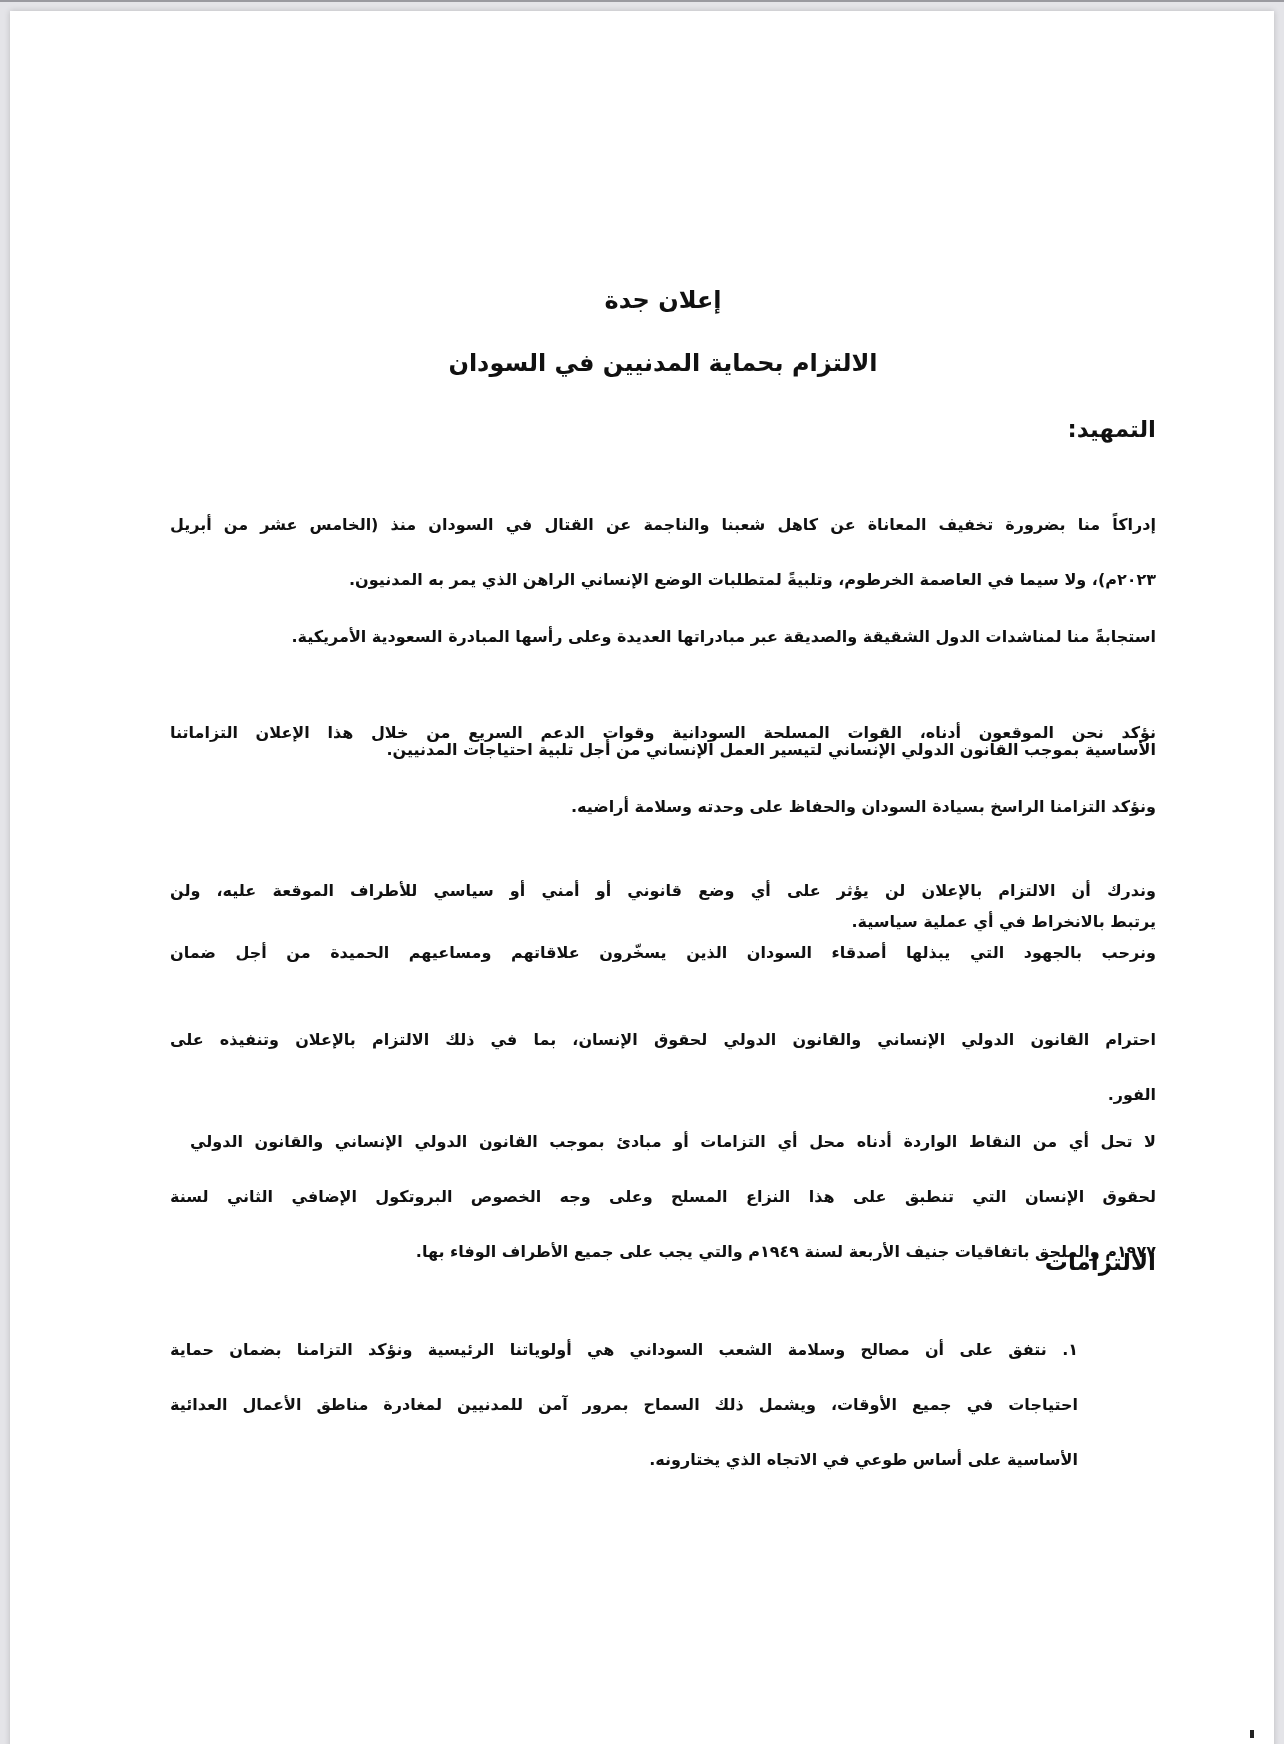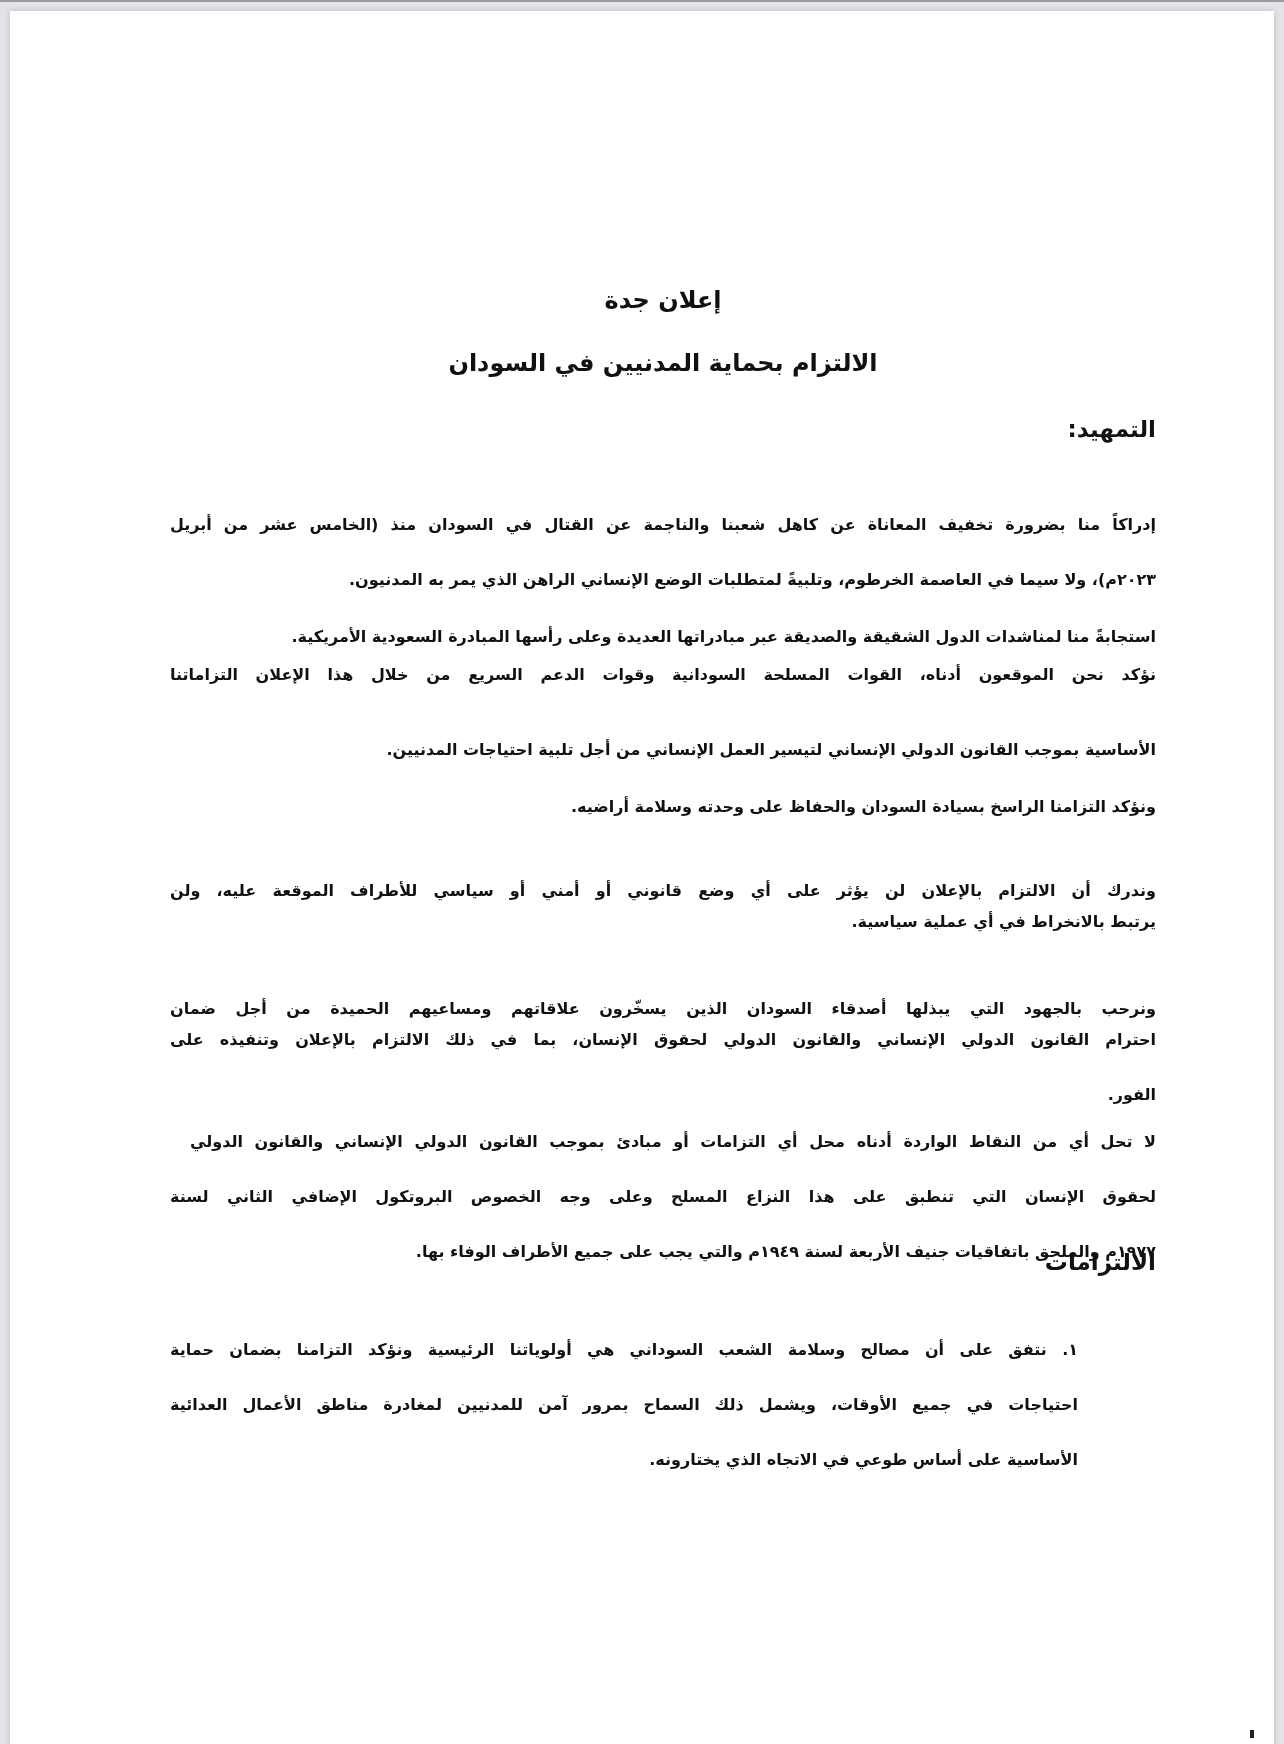--- a/index.html
+++ b/index.html
@@ -52,29 +52,29 @@
     <div class="title" style="top:275px;">إعلان جدة</div>
     <div class="title" style="top:338px;">الالتزام بحماية المدنيين في السودان</div>
 
     <div class="heading" style="top:405px;">التمهيد:</div>
 
     <div class="line" style="top:468px;">إدراكاً منا بضرورة تخفيف المعاناة عن كاهل شعبنا والناجمة عن القتال في السودان منذ (الخامس عشر من أبريل</div>
     <div class="line last" style="top:523px;">٢٠٢٣م)، ولا سيما في العاصمة الخرطوم، وتلبيةً لمتطلبات الوضع الإنساني الراهن الذي يمر به المدنيون.</div>
 
     <div class="line last" style="top:580px;">استجابةً منا لمناشدات الدول الشقيقة والصديقة عبر مبادراتها العديدة وعلى رأسها المبادرة السعودية الأمريكية.</div>
 
-    <div class="line" style="top:618px;">نؤكد نحن الموقعون أدناه، القوات المسلحة السودانية وقوات الدعم السريع من خلال هذا الإعلان التزاماتنا</div>
+    <div class="line" style="top:676px;">نؤكد نحن الموقعون أدناه، القوات المسلحة السودانية وقوات الدعم السريع من خلال هذا الإعلان التزاماتنا</div>
     <div class="line last" style="top:693px;">الأساسية بموجب القانون الدولي الإنساني لتيسير العمل الإنساني من أجل تلبية احتياجات المدنيين.</div>
 
     <div class="line last" style="top:750px;">ونؤكد التزامنا الراسخ بسيادة السودان والحفاظ على وحدته وسلامة أراضيه.</div>
 
     <div class="line" style="top:834px;">وندرك أن الالتزام بالإعلان لن يؤثر على أي وضع قانوني أو أمني أو سياسي للأطراف الموقعة عليه، ولن</div>
     <div class="line last" style="top:865px;">يرتبط بالانخراط في أي عملية سياسية.</div>
 
-    <div class="line" style="top:952px;">ونرحب بالجهود التي يبذلها أصدقاء السودان الذين يسخّرون علاقاتهم ومساعيهم الحميدة من أجل ضمان</div>
+    <div class="line" style="top:896px;">ونرحب بالجهود التي يبذلها أصدقاء السودان الذين يسخّرون علاقاتهم ومساعيهم الحميدة من أجل ضمان</div>
     <div class="line" style="top:983px;">احترام القانون الدولي الإنساني والقانون الدولي لحقوق الإنسان، بما في ذلك الالتزام بالإعلان وتنفيذه على</div>
     <div class="line last" style="top:1038px;">الفور.</div>
 
     <div class="line" style="top:1085px;padding-left:20px;">لا تحل أي من النقاط الواردة أدناه محل أي التزامات أو مبادئ بموجب القانون الدولي الإنساني والقانون الدولي</div>
     <div class="line" style="top:1140px;">لحقوق الإنسان التي تنطبق على هذا النزاع المسلح وعلى وجه الخصوص البروتكول الإضافي الثاني لسنة</div>
     <div class="line last" style="top:1195px;">١٩٧٧م والملحق باتفاقيات جنيف الأربعة لسنة ١٩٤٩م والتي يجب على جميع الأطراف الوفاء بها.</div>
 
     <div class="heading" style="top:1238px;">الالتزامات</div>
 
     <div class="line list-line" style="top:1293px;">١. نتفق على أن مصالح وسلامة الشعب السوداني هي أولوياتنا الرئيسية ونؤكد التزامنا بضمان حماية</div>

